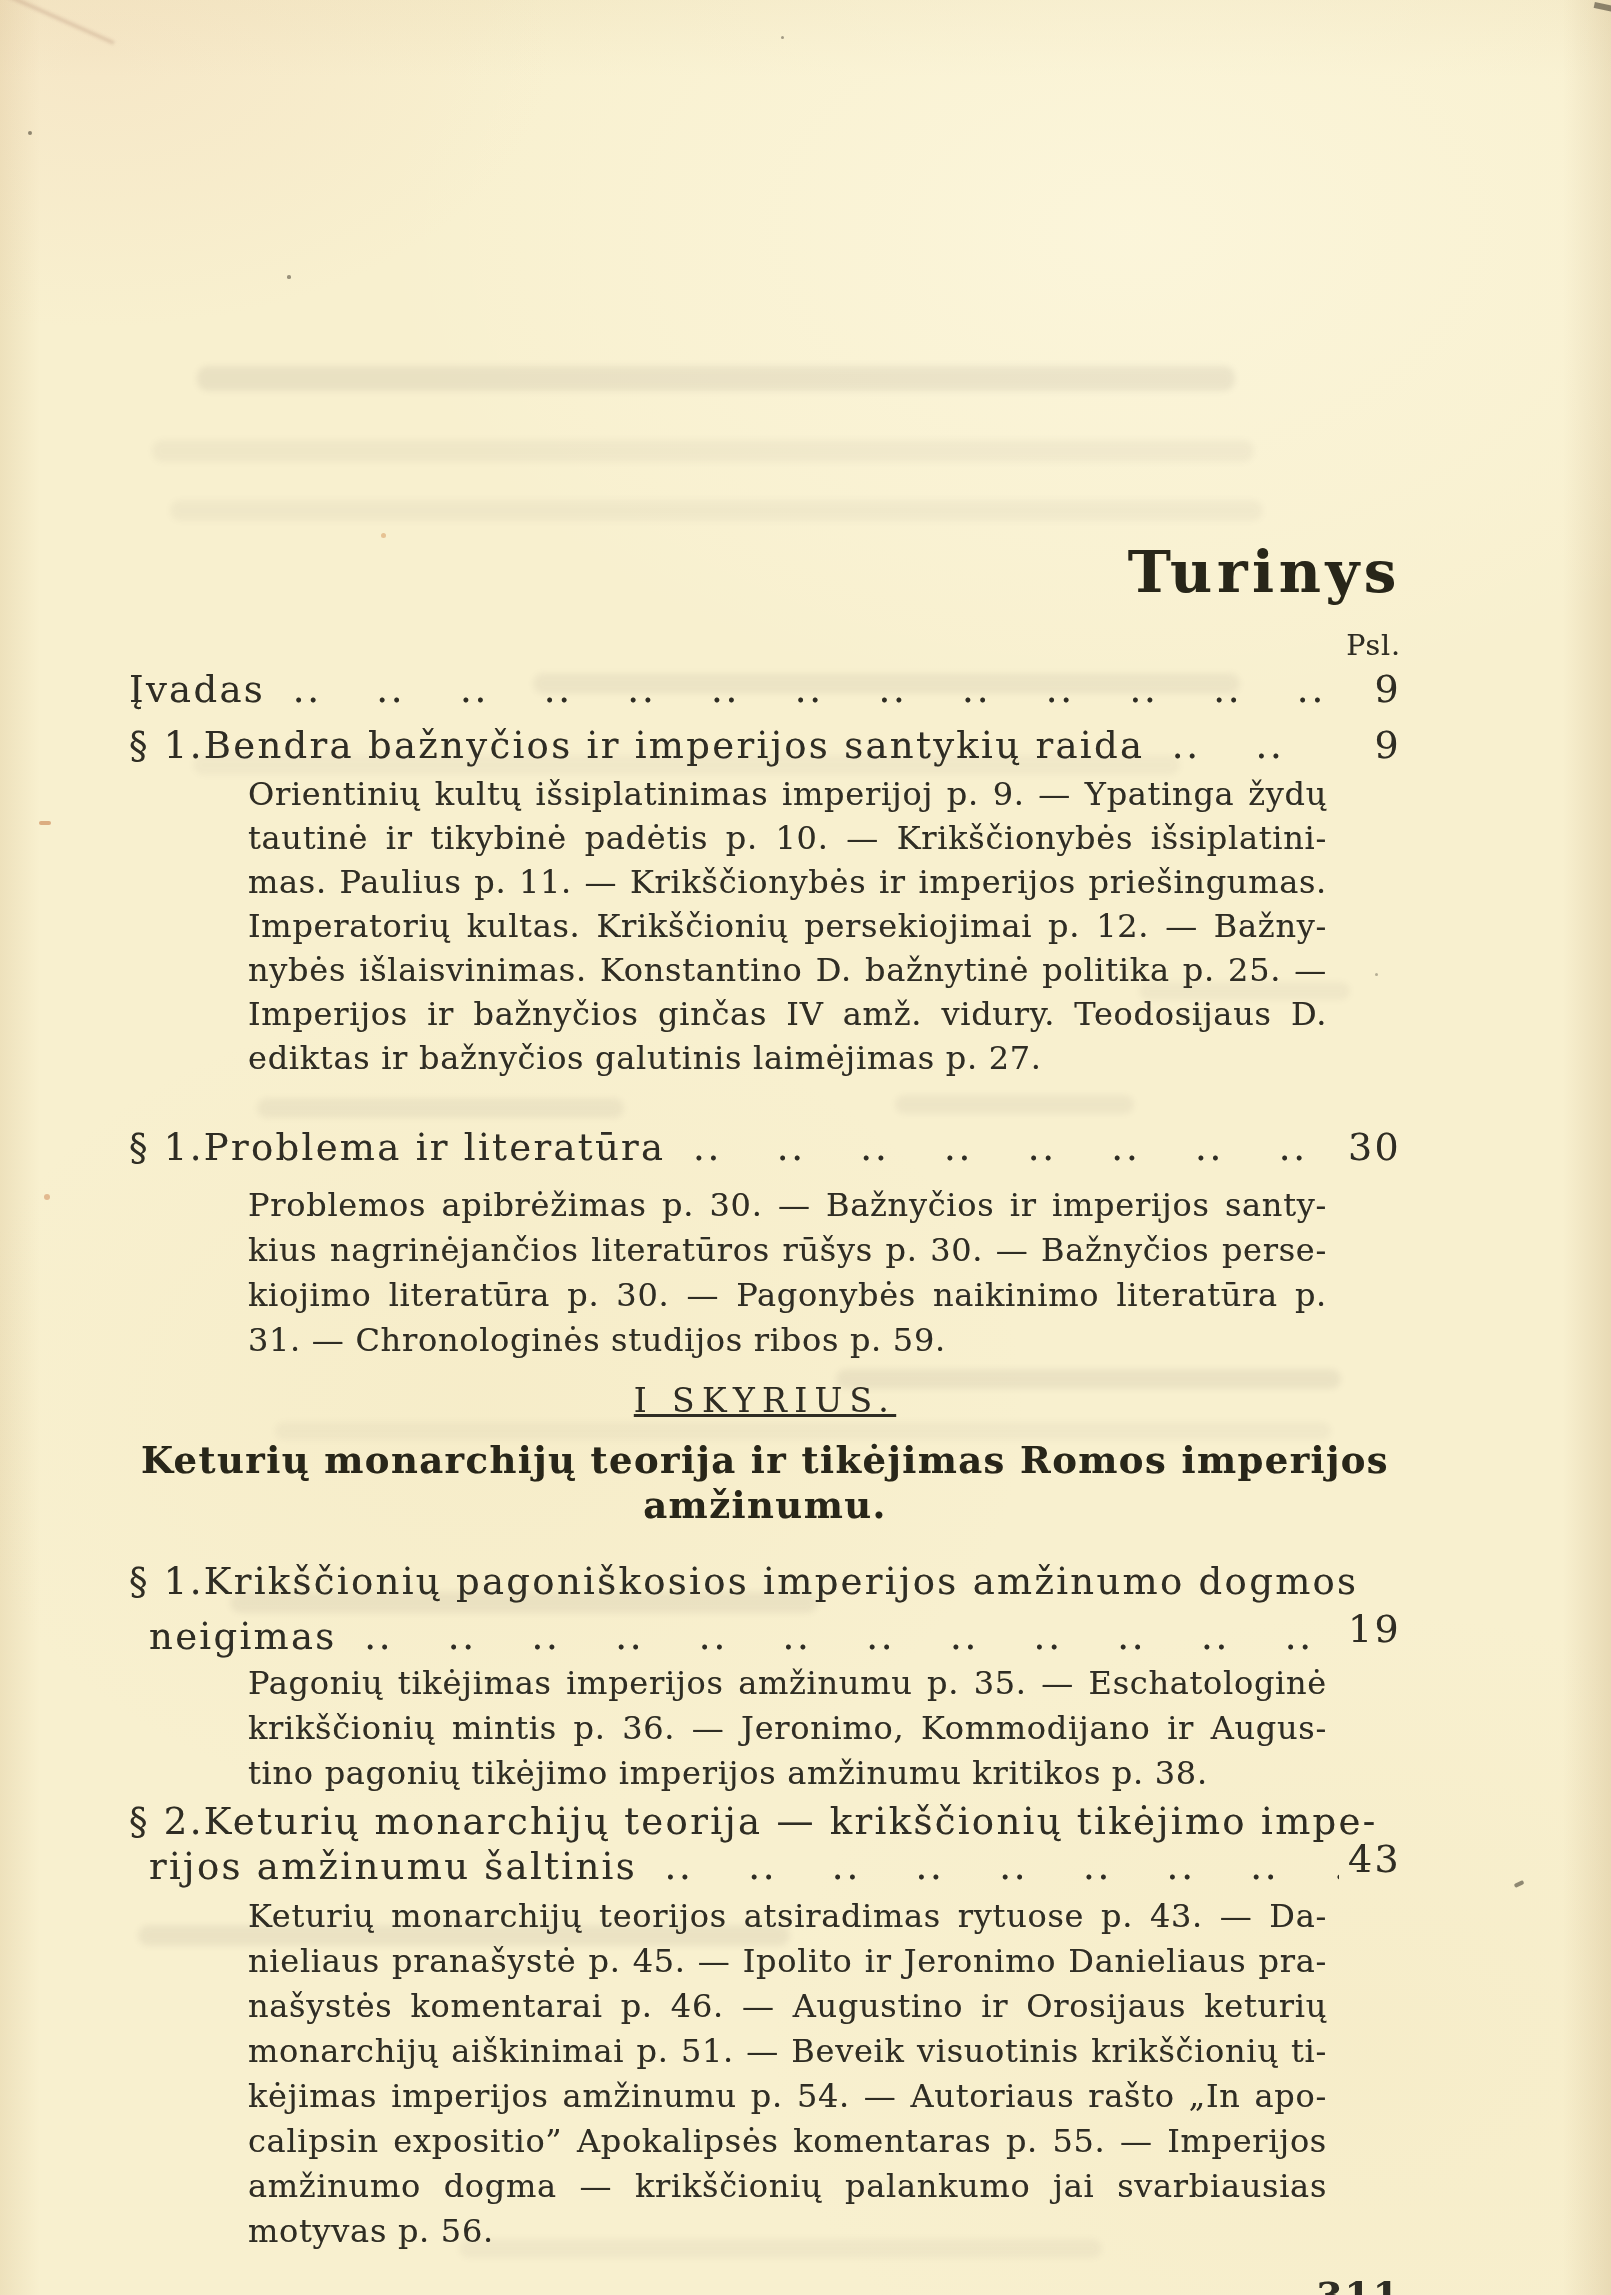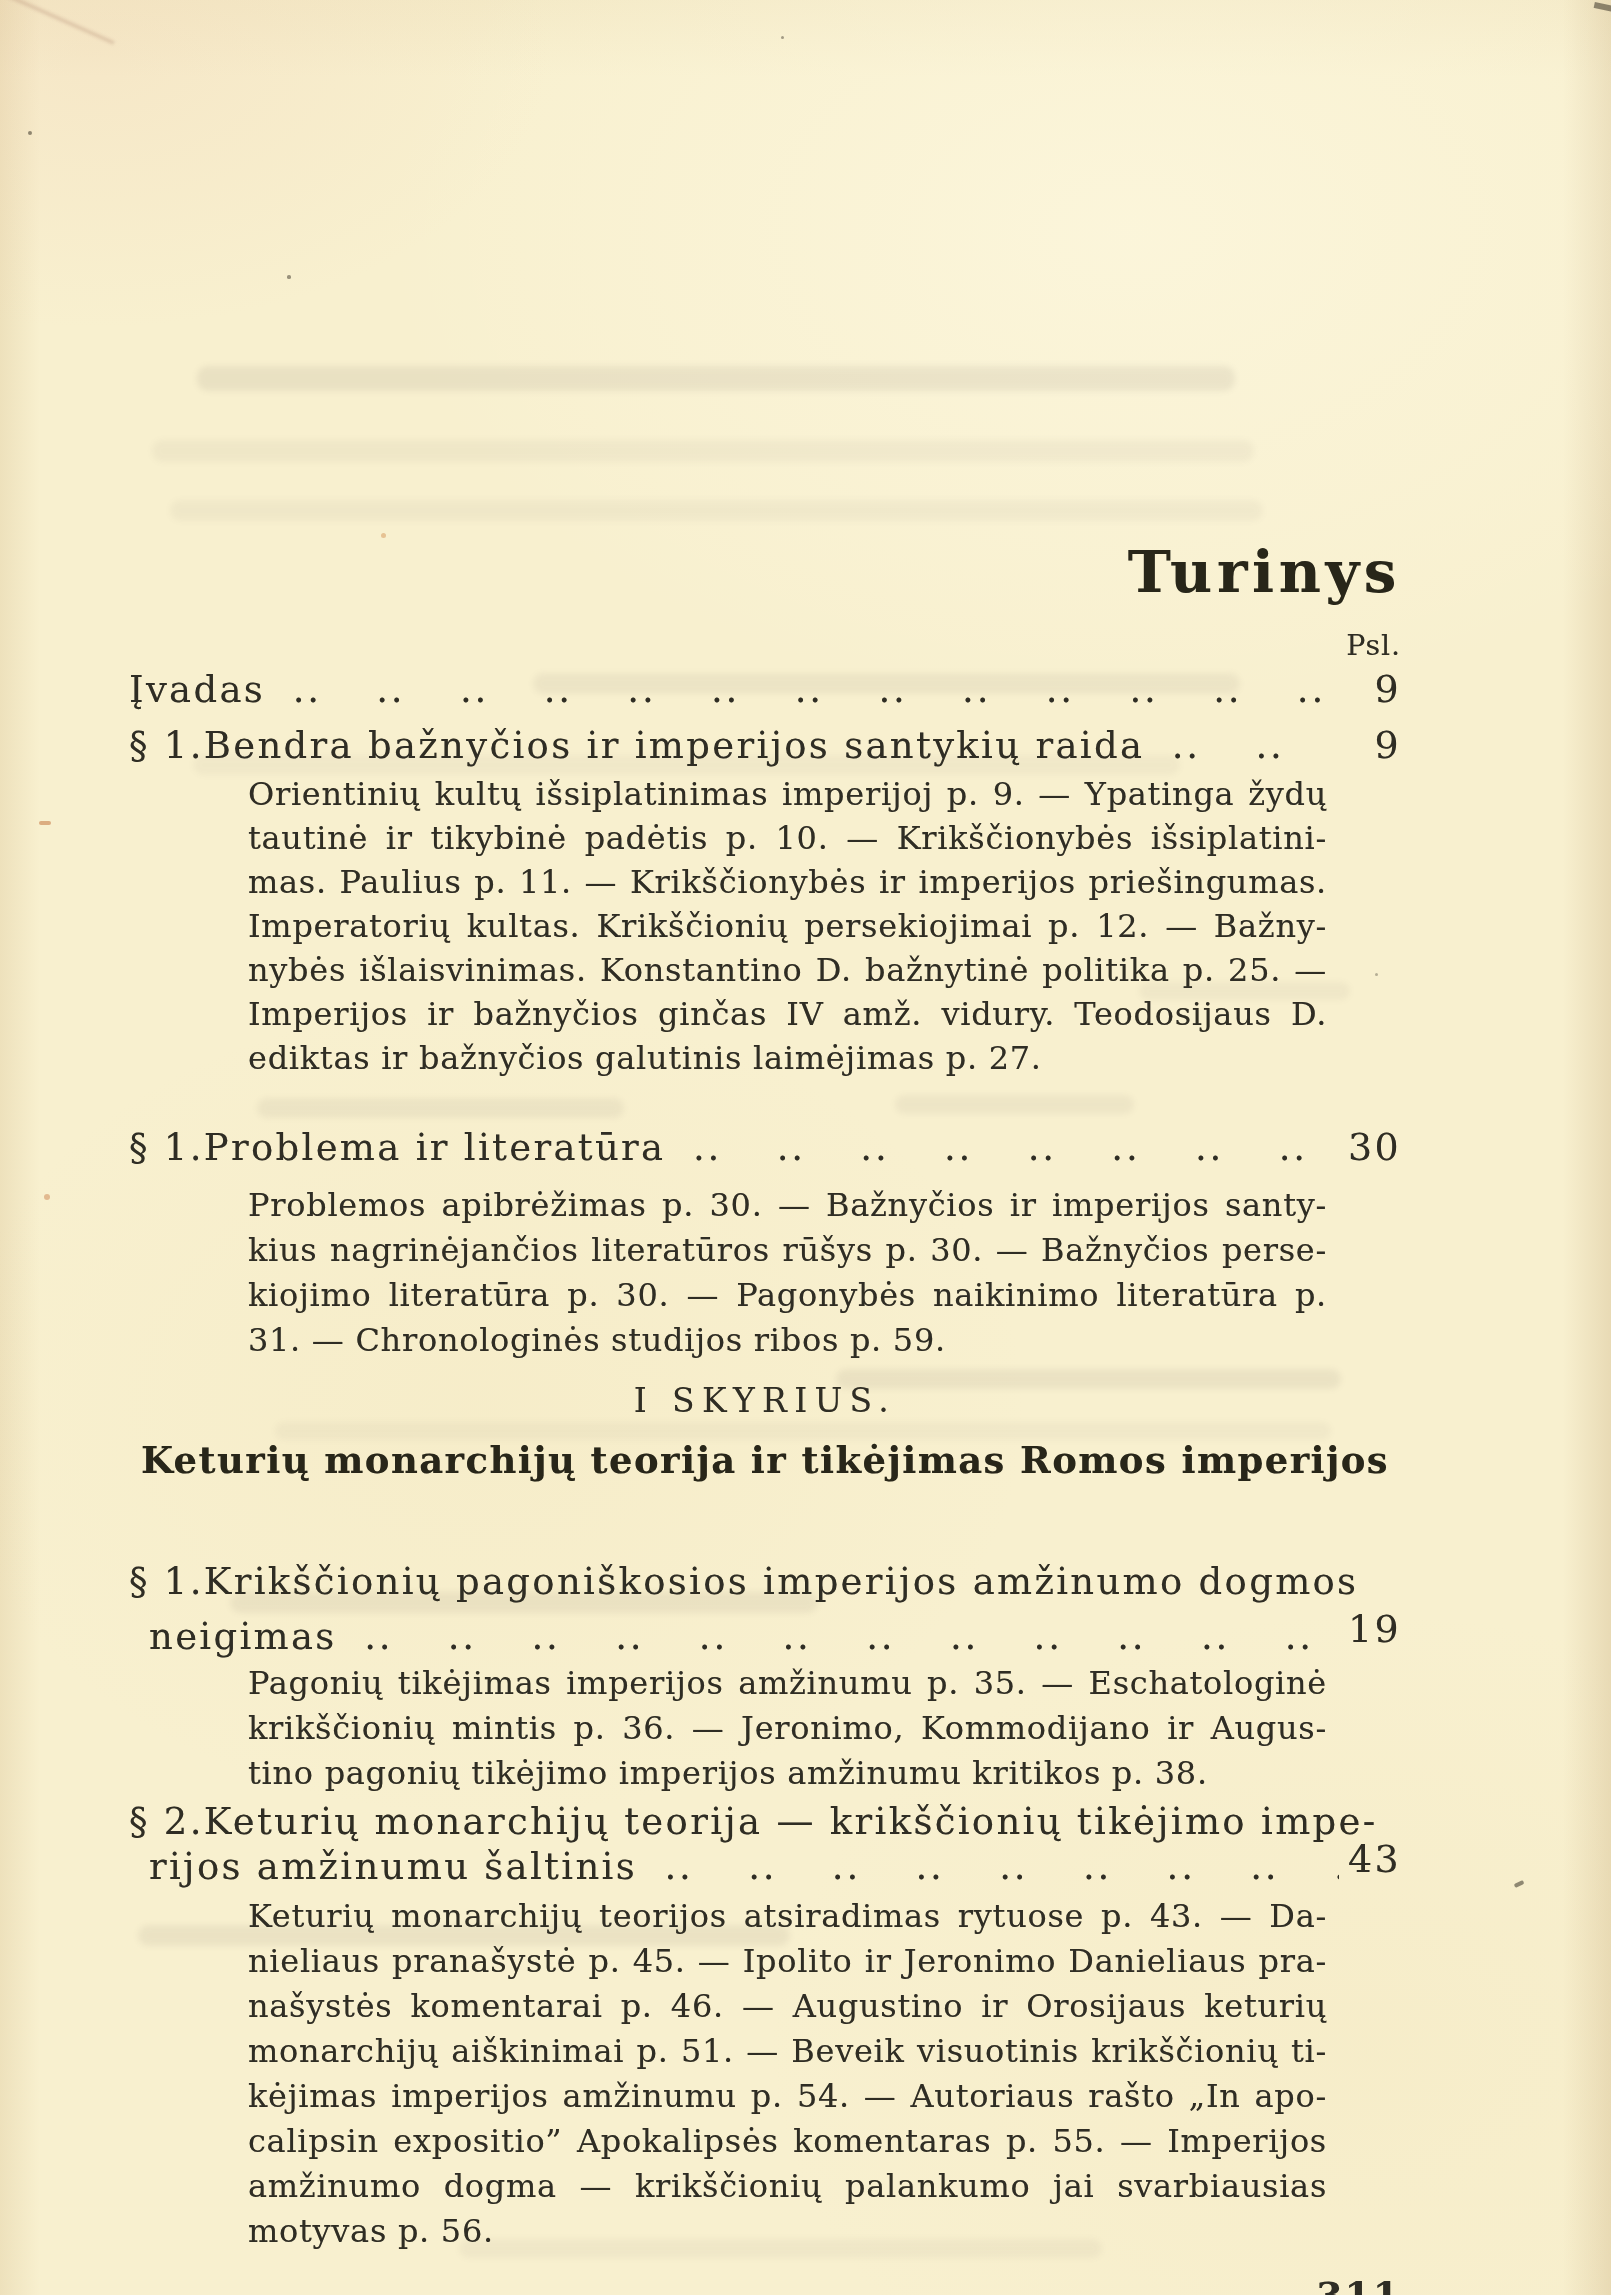--- a/index.html
+++ b/index.html
@@ -32,21 +32,21 @@
   .t{flex:0 0 auto;}
   .t2{margin-left:20px;flex:0 0 auto;}
   .leader{flex:1 1 auto;overflow:hidden;white-space:nowrap;word-spacing:40px;
     letter-spacing:2.8px;padding:0 20.7px 0 27.5px;}
   .pg{flex:0 0 auto;min-width:62px;text-align:right;font-size:38px;}
   .pg.raised{transform:translateY(-7.3px);}
   .desc{position:absolute;left:248px;width:1079px;font-size:32px;letter-spacing:0.7px;}
   .dl{text-align:justify;text-align-last:justify;}
   .dl.end{text-align-last:left;}
   .kicker{position:absolute;top:1381px;left:129px;width:1272px;text-align:center;
-    font-size:33px;letter-spacing:7.3px;}
+    font-size:33px;letter-spacing:7.3px;text-decoration:underline;}
   .heading{position:absolute;top:1438px;left:129px;width:1272px;text-align:center;
     font-size:37px;font-weight:bold;letter-spacing:1.4px;line-height:45px;color:#282619;}
   .folio{position:absolute;top:2273px;left:129px;width:1272px;text-align:right;
     font-size:38px;font-weight:bold;letter-spacing:1.8px;}
   .ghost{position:absolute;border-radius:11px;filter:blur(3.2px);background:#6e6258;}
   .speck{position:absolute;border-radius:50%;}
   .crease{position:absolute;left:-18.4px;top:13px;width:138px;height:3.7px;
     background:rgba(173,130,108,.28);transform:rotate(24deg);filter:blur(1.4px);}
   .edge-mark{position:absolute;right:-2.8px;top:3.7px;width:20px;height:6.4px;
     background:rgba(60,52,40,.55);transform:rotate(12deg);filter:blur(0.5px);}
@@ -115,20 +115,21 @@
   <div class="desc" style="top:1183px;line-height:45px">
     <div class="dl">Problemos apibrėžimas p. 30. — Bažnyčios ir imperijos santy-</div>
     <div class="dl">kius nagrinėjančios literatūros rūšys p. 30. — Bažnyčios perse-</div>
     <div class="dl">kiojimo literatūra p. 30. — Pagonybės naikinimo literatūra p.</div>
     <div class="dl end">31. — Chronologinės studijos ribos p. 59.</div>
   </div>
 
   <div class="kicker">I SKYRIUS.</div>
   <div class="heading">
     <div>Keturių monarchijų teorija ir tikėjimas Romos imperijos</div>
+    <div>amžinumu.</div>
   </div>
 
   <div class="row" style="top:1560px">
     <span class="mk">§ 1.</span>
     <span class="t">Krikščionių pagoniškosios imperijos amžinumo dogmos</span>
   </div>
   <div class="row" style="top:1614px">
     <span class="t2">neigimas</span>
     <span class="leader">.. .. .. .. .. .. .. .. .. .. .. .. .. .. .. .. .. .. .. .. .. .. .. .. .. .. .. .. .. ..</span>
     <span class="pg raised">19</span>

